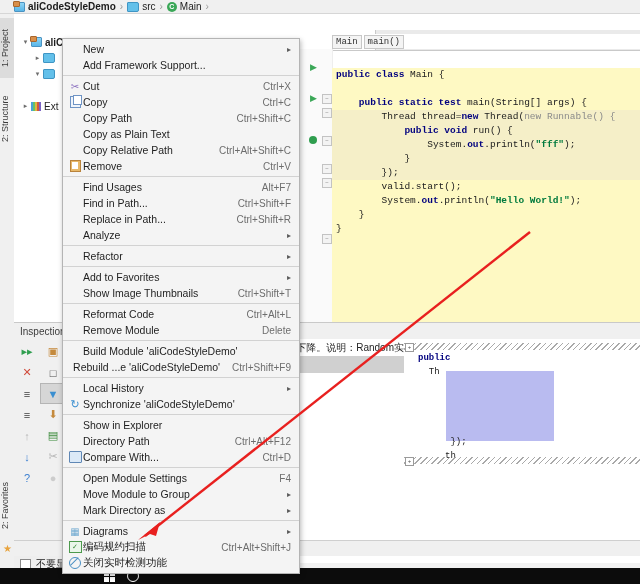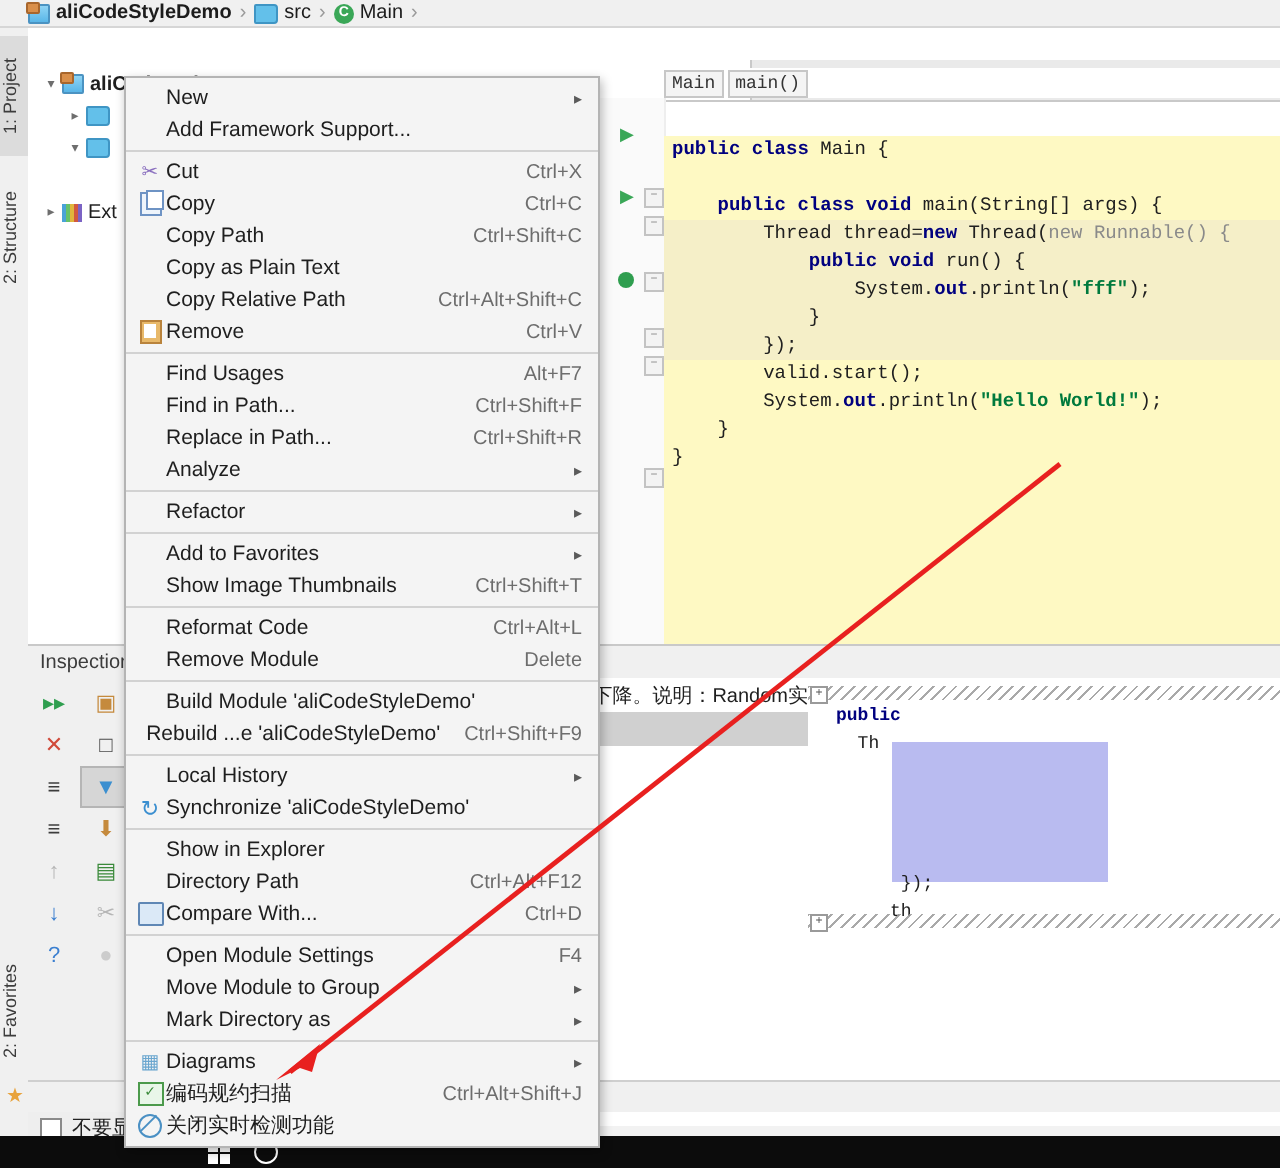--- a/index.html
+++ b/index.html
@@ -231,21 +231,21 @@
     <div class="gutter-fold" style="top:59px">−</div>
     <div class="gutter-bp" style="top:87px"></div>
     <div class="gutter-fold" style="top:87px">−</div>
     <div class="gutter-fold" style="top:115px">−</div>
     <div class="gutter-fold" style="top:129px">−</div>
     <div class="gutter-fold" style="top:185px">−</div>
   </div>
   <div id="code">
       <div class="ln"><span class="k">public class</span><span class="ty"> Main {</span></div>
       <div class="ln">&nbsp;</div>
-      <div class="ln"><span class="k">    public class void</span><span class="ty"> main(String[] args) {</span></div>
+      <div class="ln"><span class="k">    public static test</span><span class="ty"> main(String[] args) {</span></div>
       <div class="ln hl"><span class="ty">        Thread thread=</span><span class="k">new</span><span class="ty"> Thread(</span><span class="gy">new Runnable() {</span></div>
       <div class="ln hl"><span class="k">            public void</span><span class="ty"> run() {</span></div>
       <div class="ln hl"><span class="ty">                System.</span><span class="k">out</span><span class="ty">.println(</span><span class="s">"fff"</span><span class="ty">);</span></div>
       <div class="ln hl"><span class="ty">            }</span></div>
       <div class="ln hl"><span class="ty">        });</span></div>
       <div class="ln"><span class="ty">        valid.start();</span></div>
       <div class="ln"><span class="ty">        System.</span><span class="k">out</span><span class="ty">.println(</span><span class="s">"Hello World!"</span><span class="ty">);</span></div>
       <div class="ln"><span class="ty">    }</span></div>
       <div class="ln"><span class="ty">}</span></div>
     </div>

